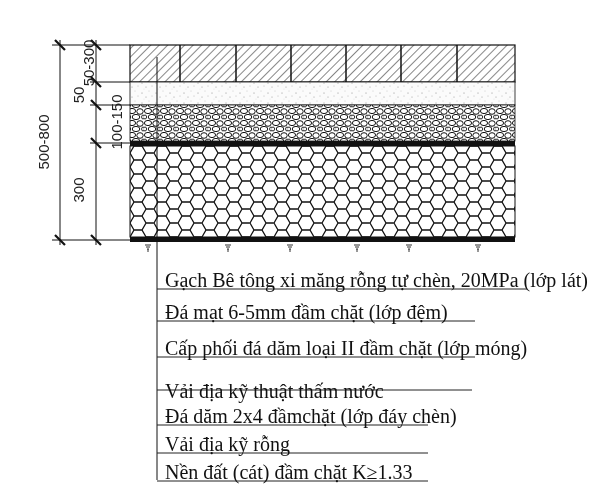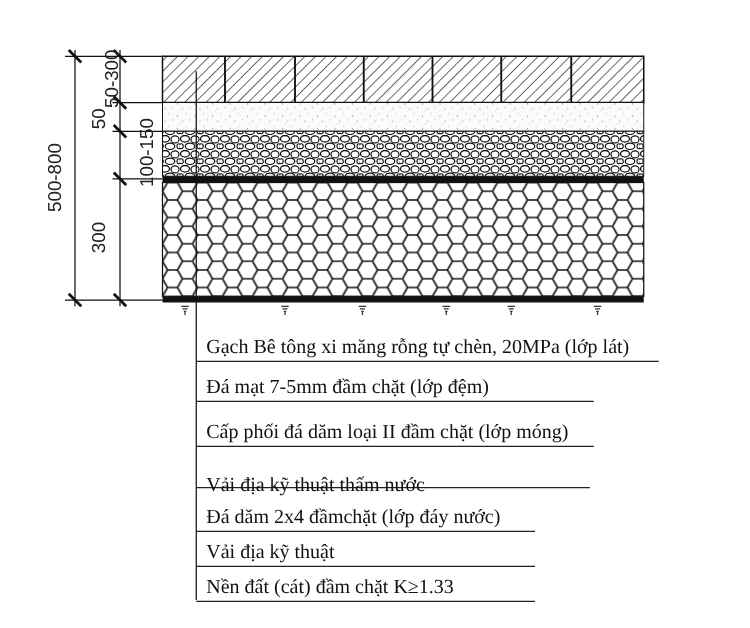--- a/index.html
+++ b/index.html
@@ -1,19 +1,19 @@
 <!DOCTYPE html>
 <html><head>
 <meta charset="utf-8">
 <style>
   html,body{margin:0;padding:0;background:#fff;}
   body{width:600px;height:502px;position:relative;overflow:hidden;font-family:"Liberation Serif",serif;}
   #dwg{position:absolute;left:0;top:0;}
   .dim-text{font-family:"Liberation Sans",sans-serif;font-size:15px;fill:#222;}
-  .label{position:absolute;left:165px;font-size:16px;color:#111;white-space:nowrap;font-family:"Liberation Serif",serif;}
+  .label{position:absolute;left:165px;font-size:20px;color:#111;white-space:nowrap;font-family:"Liberation Serif",serif;}
 </style>
 </head>
 <body>
 
 <svg id="dwg" width="600" height="502" viewBox="0 0 600 502" xmlns="http://www.w3.org/2000/svg">
   <defs>
     <pattern id="hatch" patternUnits="userSpaceOnUse" width="6" height="6" patternTransform="rotate(45)">
       <line x1="0" y1="0" x2="0" y2="6" stroke="#222" stroke-width="1.1"></line>
     </pattern>
     <pattern id="dots" patternUnits="userSpaceOnUse" width="14" height="10">
@@ -94,18 +94,18 @@
   <g>
     <text class="dim-text" transform="translate(49,142) rotate(-90)" text-anchor="middle">500-800</text>
     <text class="dim-text" transform="translate(94,63) rotate(-90)" text-anchor="middle">50-300</text>
     <text class="dim-text" transform="translate(84,95) rotate(-90)" text-anchor="middle">50</text>
     <text class="dim-text" transform="translate(122,122) rotate(-90)" text-anchor="middle">100-150</text>
     <text class="dim-text" transform="translate(84,190) rotate(-90)" text-anchor="middle">300</text>
   </g>
 </svg>
 
 <div class="label" style="top:269px">Gạch Bê tông xi măng rỗng tự chèn, 20MPa (lớp lát)</div>
-<div class="label" style="top:301px">Đá mạt 7-5mm đầm chặt (lớp đệm)</div>
+<div class="label" style="top:301px">Đá mạt 6-5mm đầm chặt (lớp đệm)</div>
 <div class="label" style="top:337px">Cấp phối đá dăm loại II đầm chặt (lớp móng)</div>
 <div class="label" style="top:380px">Vải địa kỹ thuật thấm nước</div>
-<div class="label" style="top:405px">Đá dăm 2x4 đầmchặt (lớp đáy nước)</div>
-<div class="label" style="top:433px">Vải địa kỹ thuật</div>
+<div class="label" style="top:405px">Đá dăm 2x4 đầmchặt (lớp đáy chèn)</div>
+<div class="label" style="top:433px">Vải địa kỹ rỗng</div>
 <div class="label" style="top:461px">Nền đất (cát) đầm chặt K≥1.33</div>
 
 </body></html>

